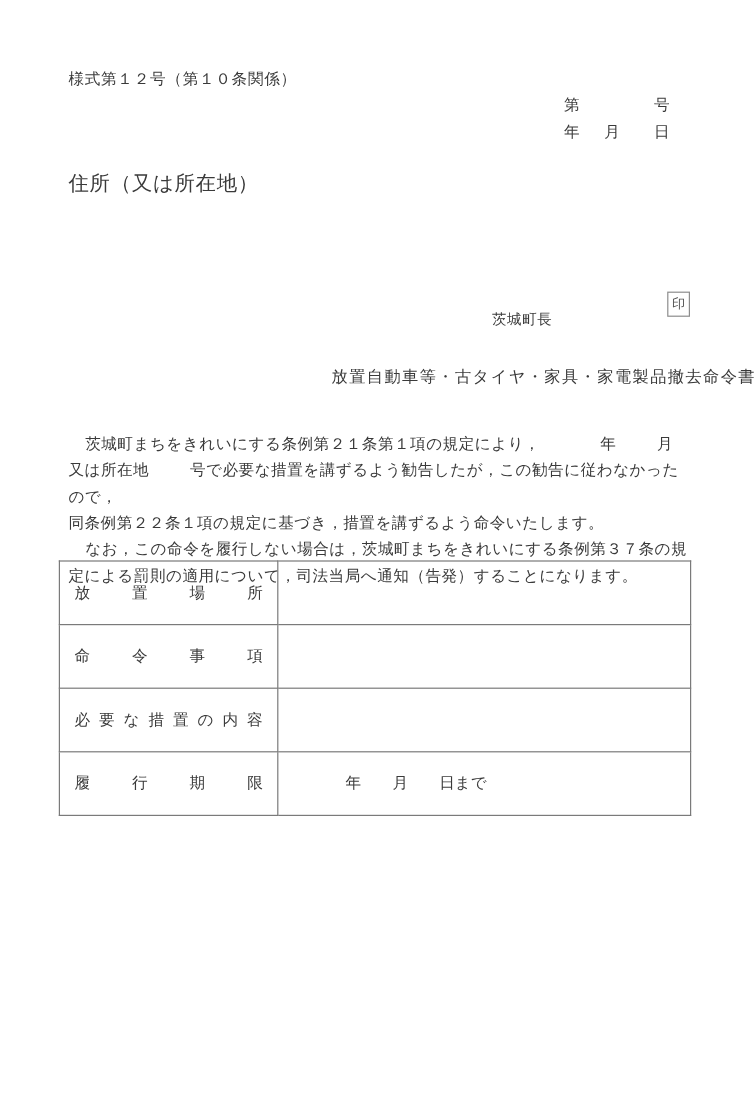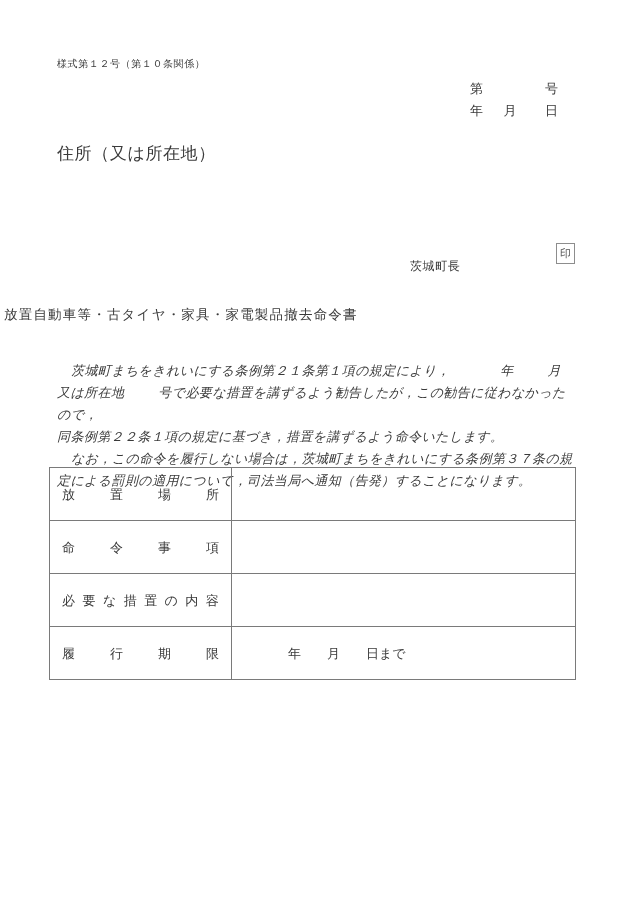--- a/index.html
+++ b/index.html
@@ -24,24 +24,23 @@
     inset: 0;
     width: 630px;
     height: 915px;
   }
 
   
   .form-number {
     position: absolute;
     left: 57px;
     top: 60px;
-    font-size: 10px;
+    font-size: 13px;
     letter-spacing: 0.6px;
     white-space: nowrap;
-    font-family: Liberation Mono, monospace;
   }
 
   .doc-meta {
     position: absolute;
     left: 470px;
     top: 82px;
     width: 110px;
     font-size: 13px;
   }
   .doc-meta .meta-row {
@@ -89,41 +88,40 @@
     text-align: center;
     color: #555;
   }
 
   
   .doc-title {
     position: absolute;
     left: 0;
     top: 308px;
     width: 630px;
-    text-align: left;
+    text-align: right;
     font-size: 13.5px;
     letter-spacing: 1.2px;
     text-indent: 4px;
     white-space: nowrap;
   }
 
   
   .body-text {
     position: absolute;
     left: 57px;
     top: 360px;
     width: 520px;
     font-size: 13px;
     line-height: 22px;
     letter-spacing: 0.4px;
   }
   .body-text p {
     margin: 0;
     text-indent: 0;
-    font-style: italic;
   }
   .body-text p.indent {
     text-indent: 14px;
   }
   .gap-m { display: inline-block; width: 34px; }
   .gap-l { display: inline-block; width: 50px; }
 
   
   .form-table {
     position: absolute;

